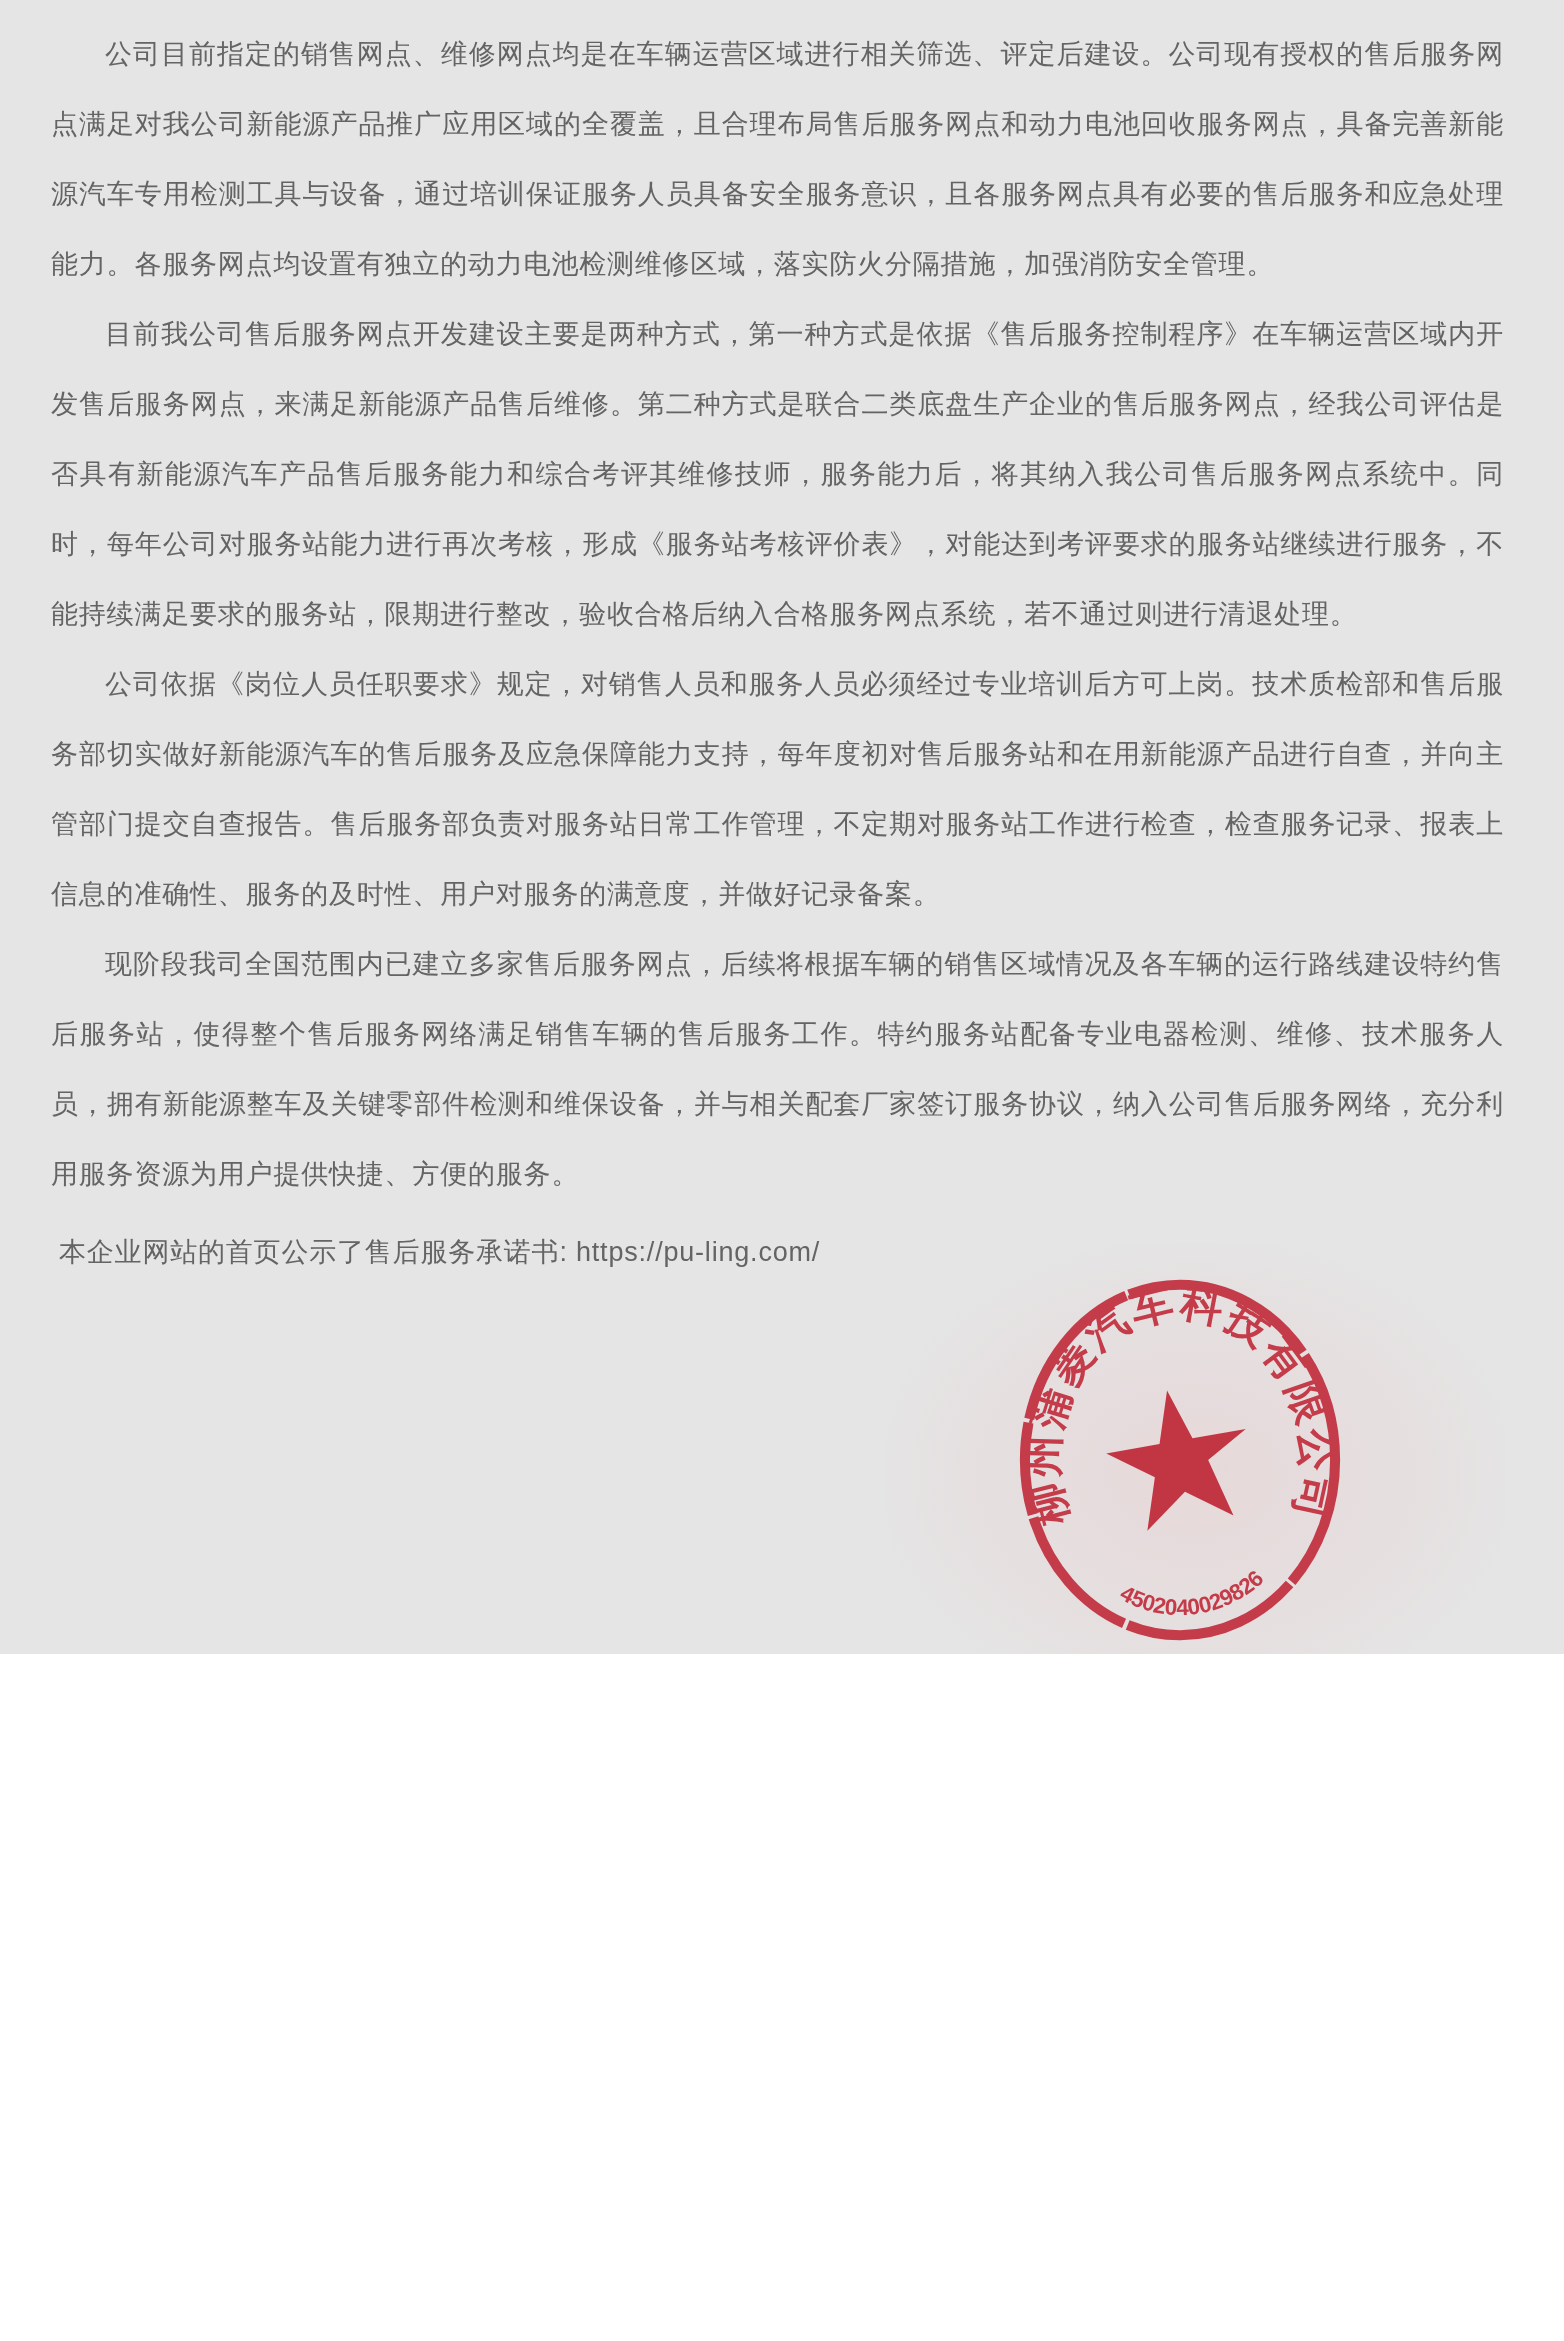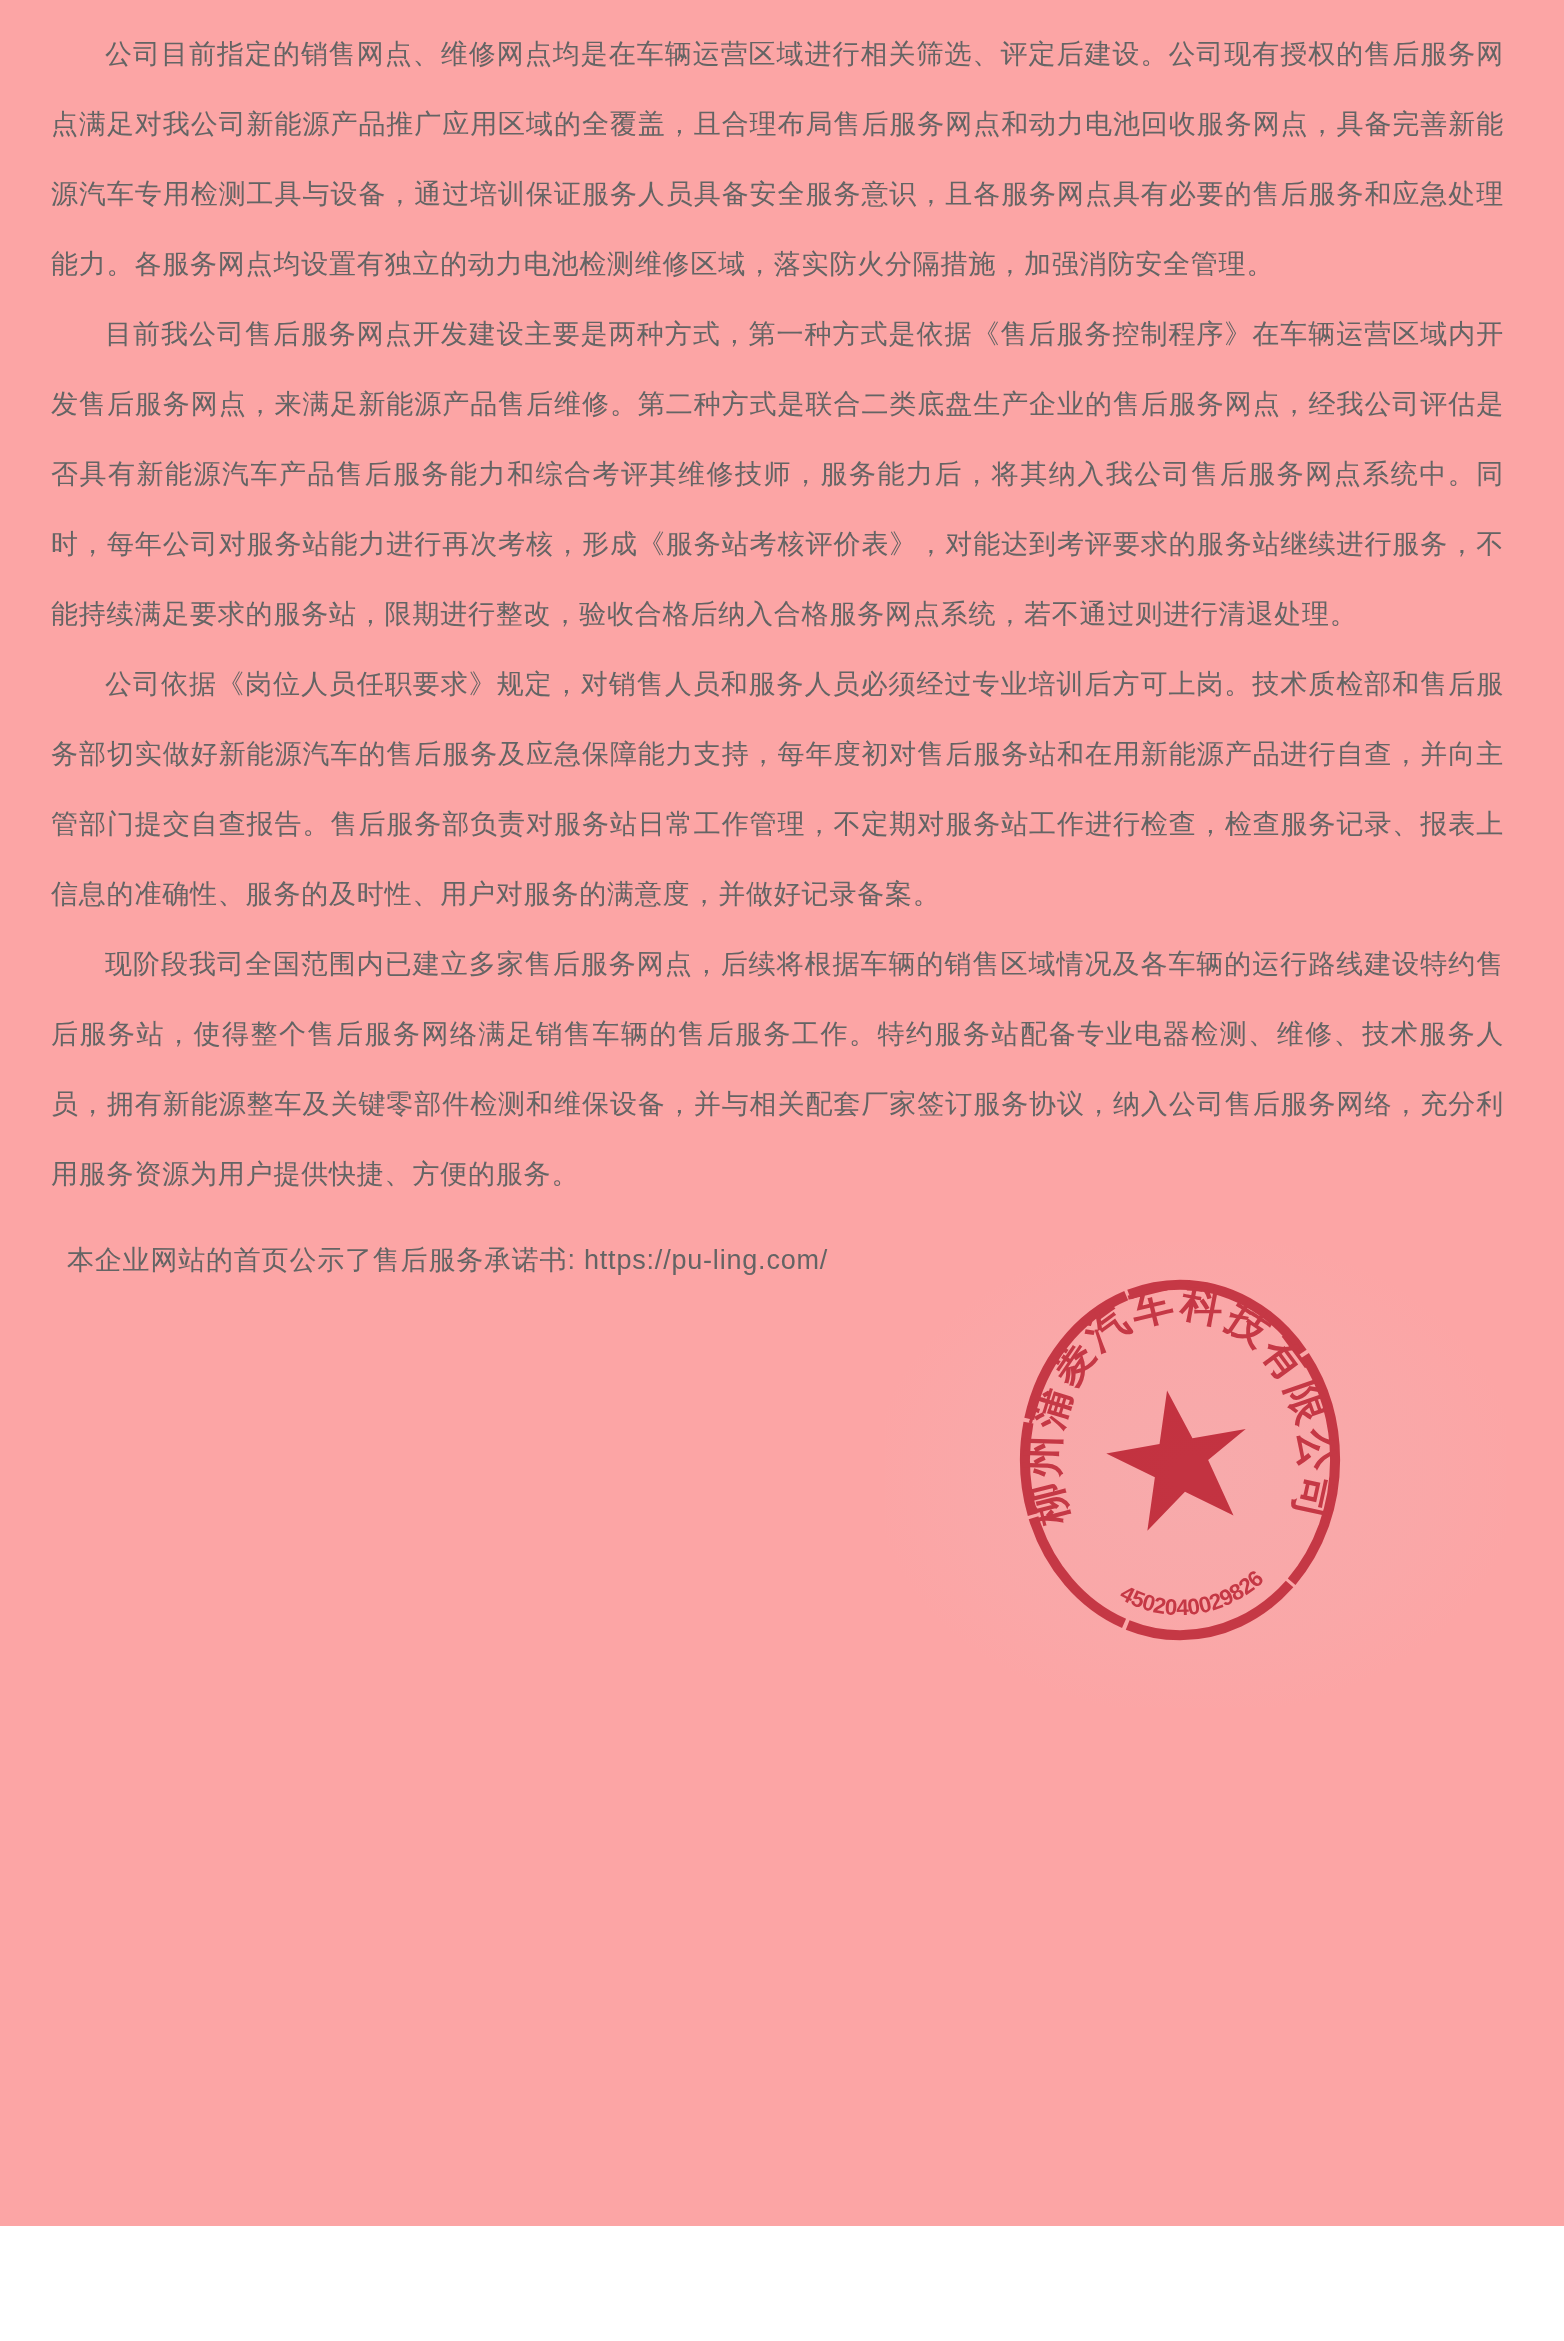--- a/index.html
+++ b/index.html
@@ -1,41 +1,41 @@
 <!DOCTYPE html>
 <html style="font-size:12.4px"><head>
 <meta charset="utf-8">
 <style>
   html, body { margin: 0; padding: 0; background: #ffffff; }
   .page {
     position: relative;
     width: 1565px;
-    height: 2226px;
-    background: #fca5a5;
+    height: 1654px;
+    background: #e5e5e5;
     overflow: hidden;
     font-family: "Liberation Sans", sans-serif;
   }
   .text-block {
     position: absolute;
     top: 19.4px;
     left: 51px;
     width: 1453px;
     color: #646464;
     font-size: 27px;
     line-height: 70px;
     text-align: justify;
     text-justify: inter-ideograph;
   }
   .para {
     margin: 0;
     text-indent: 54px;
     letter-spacing: 0.8px;
   }
   .website-line {
-    margin: 16px;
+    margin: 8px;
     text-indent: 0;
     letter-spacing: 0.8px;
   }
   .stamp-wash {
     position: absolute;
     left: 885px;
     top: 1242px;
     width: 621px;
     height: 466px;
     background: radial-gradient(ellipse at center,

